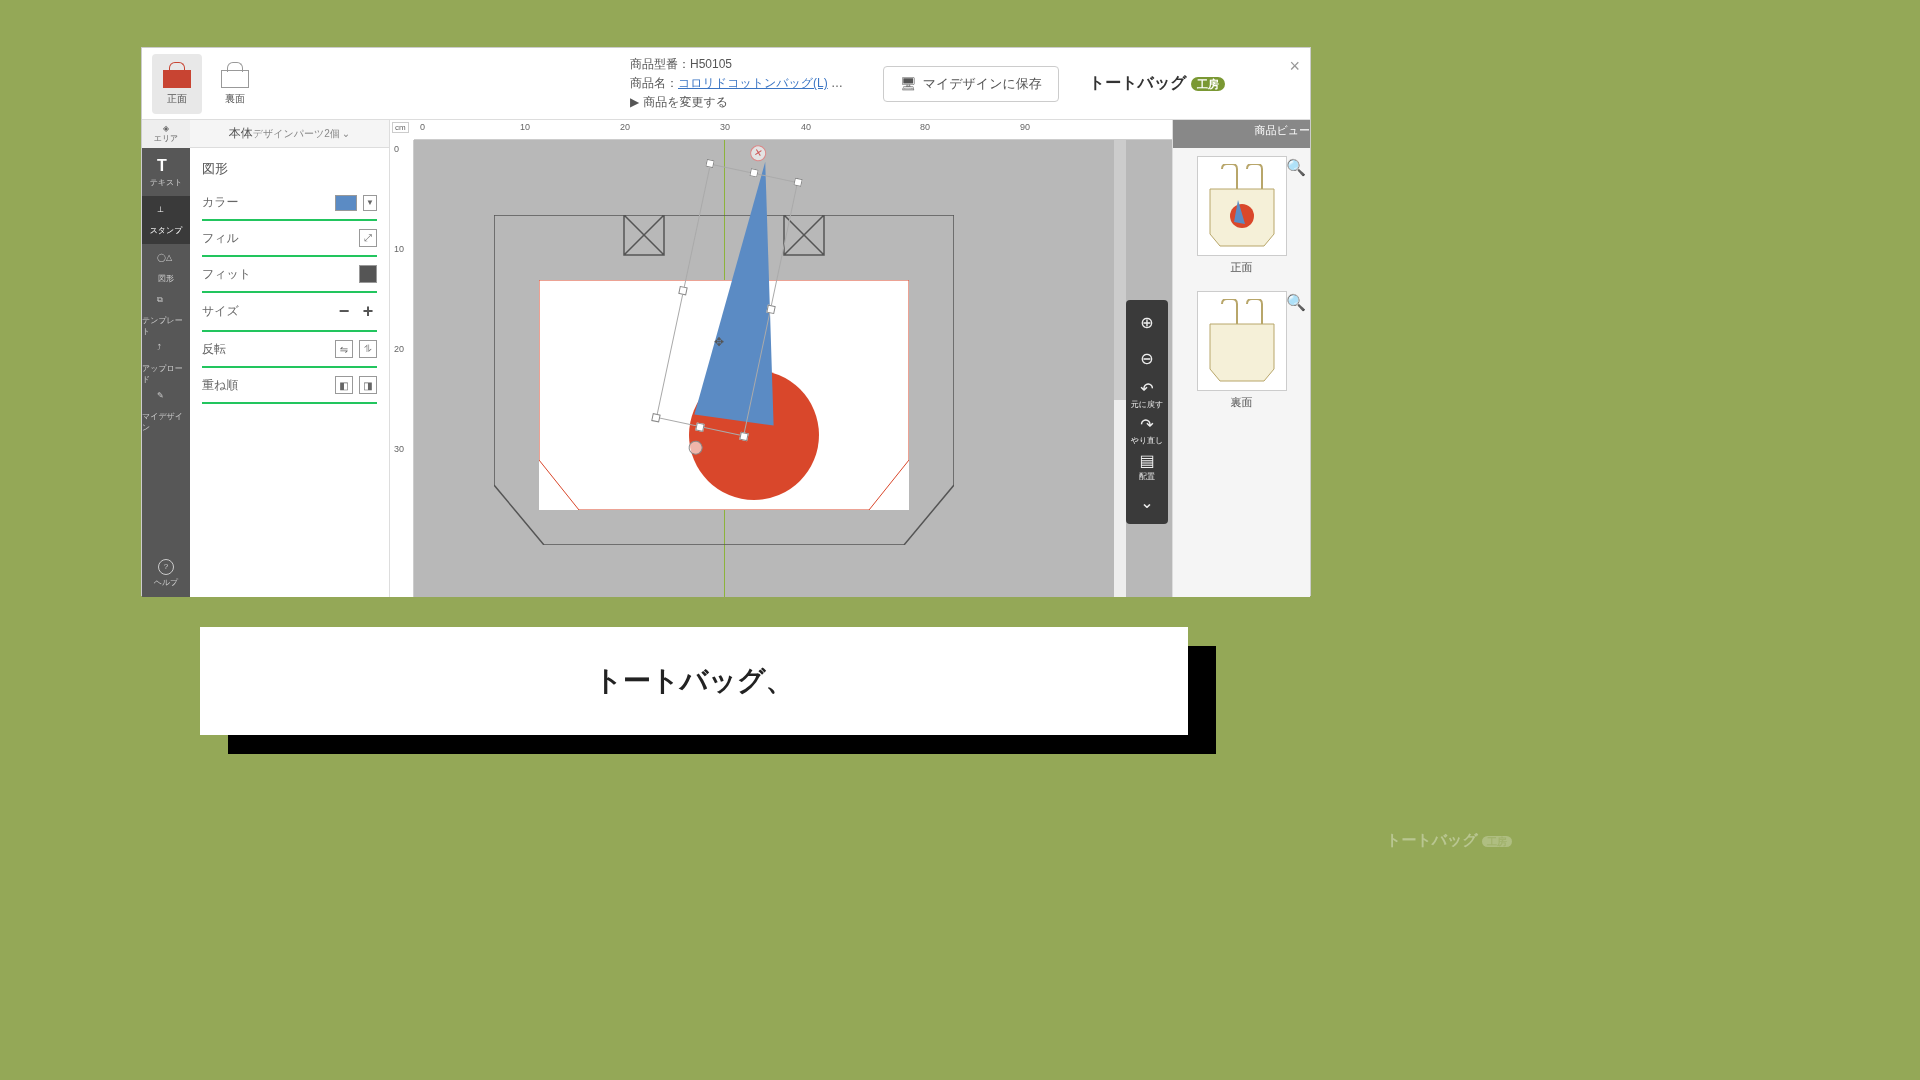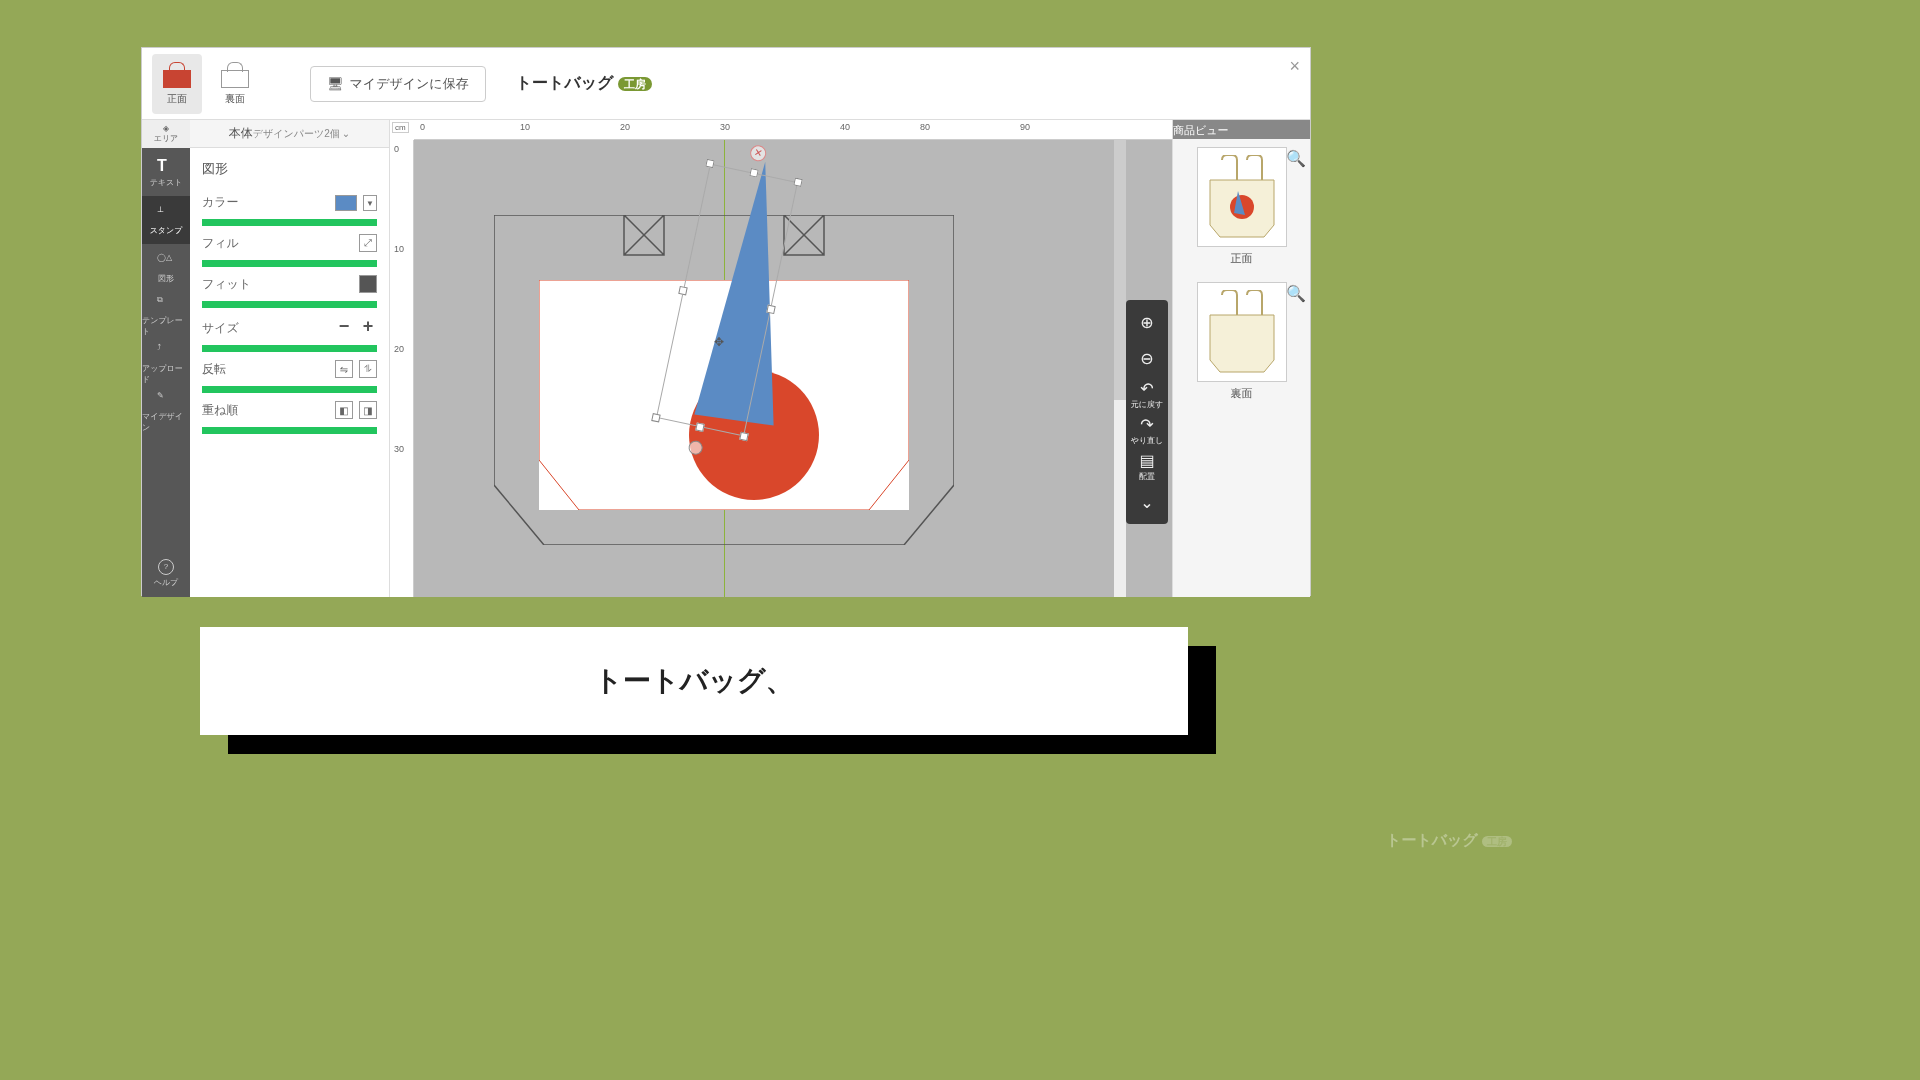--- a/index.html
+++ b/index.html
@@ -26,21 +26,21 @@
 .tool-rail{width:48px;background:#575757;display:flex;flex-direction:column}
 .rail-top{height:28px;background:#eee;display:flex;flex-direction:column;align-items:center;justify-content:center;font-size:8px;color:#666}
 .rail-item{height:48px;display:flex;flex-direction:column;align-items:center;justify-content:center;color:#ccc;font-size:8px;gap:2px;cursor:pointer}
 .rail-item.sel{background:#3a3a3a;color:#fff}
 .rail-item svg,.rail-item .ic{width:18px;height:18px}
 .rail-spacer{flex:1}
 .side-panel{width:200px;background:#f5f5f5;border-right:1px solid #ddd}
 .panel-head{height:28px;display:flex;align-items:center;padding:0 10px;font-size:12px;color:#555;border-bottom:1px solid #ddd;justify-content:center}
 .panel-head .right{font-size:10px;color:#888;display:flex;align-items:center;gap:2px}
 .panel-body{padding:8px 12px;background:#fff;height:449px;font-size:12px;color:#666}
-.prop-row{display:flex;align-items:flex-end;justify-content:space-between;padding:8px 0;border-bottom:7px solid #22c55e}
+.prop-row{display:flex;align-items:center;justify-content:space-between;padding:8px 0;border-bottom:2px solid #22c55e}
 .prop-row .label{font-size:12px}
 .prop-row .ctrl{display:flex;align-items:center;gap:6px}
 .color-sw{width:22px;height:16px;background:#5b8bc4;border:1px solid #999}
 .dropdown-arr{width:14px;height:16px;border:1px solid #999;display:flex;align-items:center;justify-content:center;font-size:8px}
 .icon-btn{width:18px;height:18px;border:1px solid #999;display:flex;align-items:center;justify-content:center;font-size:10px;cursor:pointer}
 .size-ctrl span{font-size:18px;font-weight:bold;color:#555;width:18px;text-align:center;cursor:pointer}
 .rot-row{display:block;padding:8px 0;border-bottom:1px solid #f0f0f0}
 .rot-ctrl{display:flex;align-items:center;gap:6px;margin-top:6px}
 .slider{flex:1;height:4px;background:#ddd;position:relative;border-radius:2px}
 .slider .fill{position:absolute;left:0;top:0;height:100%;width:55%;background:#8cb33b;border-radius:2px}
@@ -69,21 +69,21 @@
 .sel-box .h.ml{left:-4px;top:50%;margin-top:-4px}.sel-box .h.mr{right:-4px;top:50%;margin-top:-4px}
 .sel-box .rot{position:absolute;left:50%;bottom:-28px;width:14px;height:14px;border:1px solid #888;border-radius:50%;margin-left:-7px;background:rgba(255,255,255,0.6)}
 .sel-box .del{position:absolute;left:50%;top:-28px;width:16px;height:16px;border:1px solid #d88;border-radius:50%;margin-left:-8px;color:#c55;font-size:10px;text-align:center;line-height:14px;background:rgba(255,255,255,0.6)}
 .move-cursor{position:absolute;left:300px;top:195px;font-size:12px;color:#555}
 .zoom-tools{position:absolute;right:4px;top:180px;width:42px;background:#3a3a3a;border-radius:4px;display:flex;flex-direction:column;padding:4px 0}
 .zoom-tools .zi{height:36px;display:flex;flex-direction:column;align-items:center;justify-content:center;color:#eee;font-size:8px;cursor:pointer;gap:1px}
 .zoom-tools .zi .g{font-size:16px}
 .scrollbar-v{position:absolute;right:46px;top:20px;bottom:0;width:12px;background:#eee}
 .scrollbar-v .thumb{position:absolute;top:0;left:0;right:0;height:260px;background:#ccc}
 .right-panel{width:138px;background:#f5f5f5;border-left:1px solid #ddd}
-.rp-head{height:19px;background:#888;color:#fff;font-size:11px;text-align:left;line-height:20px}
+.rp-head{height:28px;background:#888;color:#fff;font-size:11px;text-align:right;line-height:20px}
 .rp-item{padding:8px;position:relative}
 .rp-thumb{width:90px;height:100px;background:#fff;border:1px solid #ccc;margin:0 auto;display:flex;align-items:center;justify-content:center}
 .rp-thumb svg{width:80px;height:85px}
 .rp-label{text-align:center;font-size:11px;color:#555;margin-top:4px}
 .rp-zoom{position:absolute;right:4px;top:10px;font-size:16px;color:#555;cursor:pointer}
 .caption-shadow{position:absolute;left:228px;top:646px;width:988px;height:108px;background:#000}
 .caption{position:absolute;left:200px;top:627px;width:988px;height:108px;background:#fff;display:flex;align-items:center;justify-content:center;font-size:28px;font-weight:bold;color:#222}
 .wm{position:absolute;right:24px;bottom:14px;font-size:15px;color:rgba(255,255,255,0.35);font-weight:bold}
 .wm .b{background:rgba(255,255,255,0.25);color:rgba(148,168,87,0.5);padding:0 5px;border-radius:7px;font-size:10px}
 </style>
@@ -101,20 +101,28 @@
         <span>正面</span>
       </div>
       <div class="view-tab">
         <div class="bag-icon">
             <div class="handle"></div>
             <div class="body"></div>
           </div>
         <span>裏面</span>
       </div>
     </div>
+    <div class="product-info">
+      <div><span>商品型番：</span><span>H50105</span></div>
+      <div><span>商品名：</span><a href="#">コロリドコットンバッグ(L)</a><span> …</span></div>
+      <div class="change">
+          <span>▶</span>
+          <span>商品を変更する</span>
+        </div>
+    </div>
     <button class="save-btn">
       <span>🖥</span>
       <span>マイデザインに保存</span>
     </button>
     <div class="logo">
       <span>トートバッグ</span>
       <span class="badge">工房</span>
     </div>
     <div class="close-x">×</div>
   </div>
@@ -209,21 +217,21 @@
       </div>
     </div>
 
     <div class="canvas-area">
       <div class="cm-label">cm</div>
       <div class="ruler-h">
         <span class="tick" style="left:6px">0</span>
         <span class="tick" style="left:106px">10</span>
         <span class="tick" style="left:206px">20</span>
         <span class="tick" style="left:306px">30</span>
-        <span class="tick" style="left:426px">40</span>
+        <span class="tick" style="left:387px">40</span>
         <span class="tick" style="left:506px">80</span>
         <span class="tick" style="left:606px">90</span>
       </div>
       <div class="ruler-v">
         <span class="tick" style="top:4px">0</span>
         <span class="tick" style="top:104px">10</span>
         <span class="tick" style="top:204px">20</span>
         <span class="tick" style="top:304px">30</span>
       </div>
       <div class="canvas">

